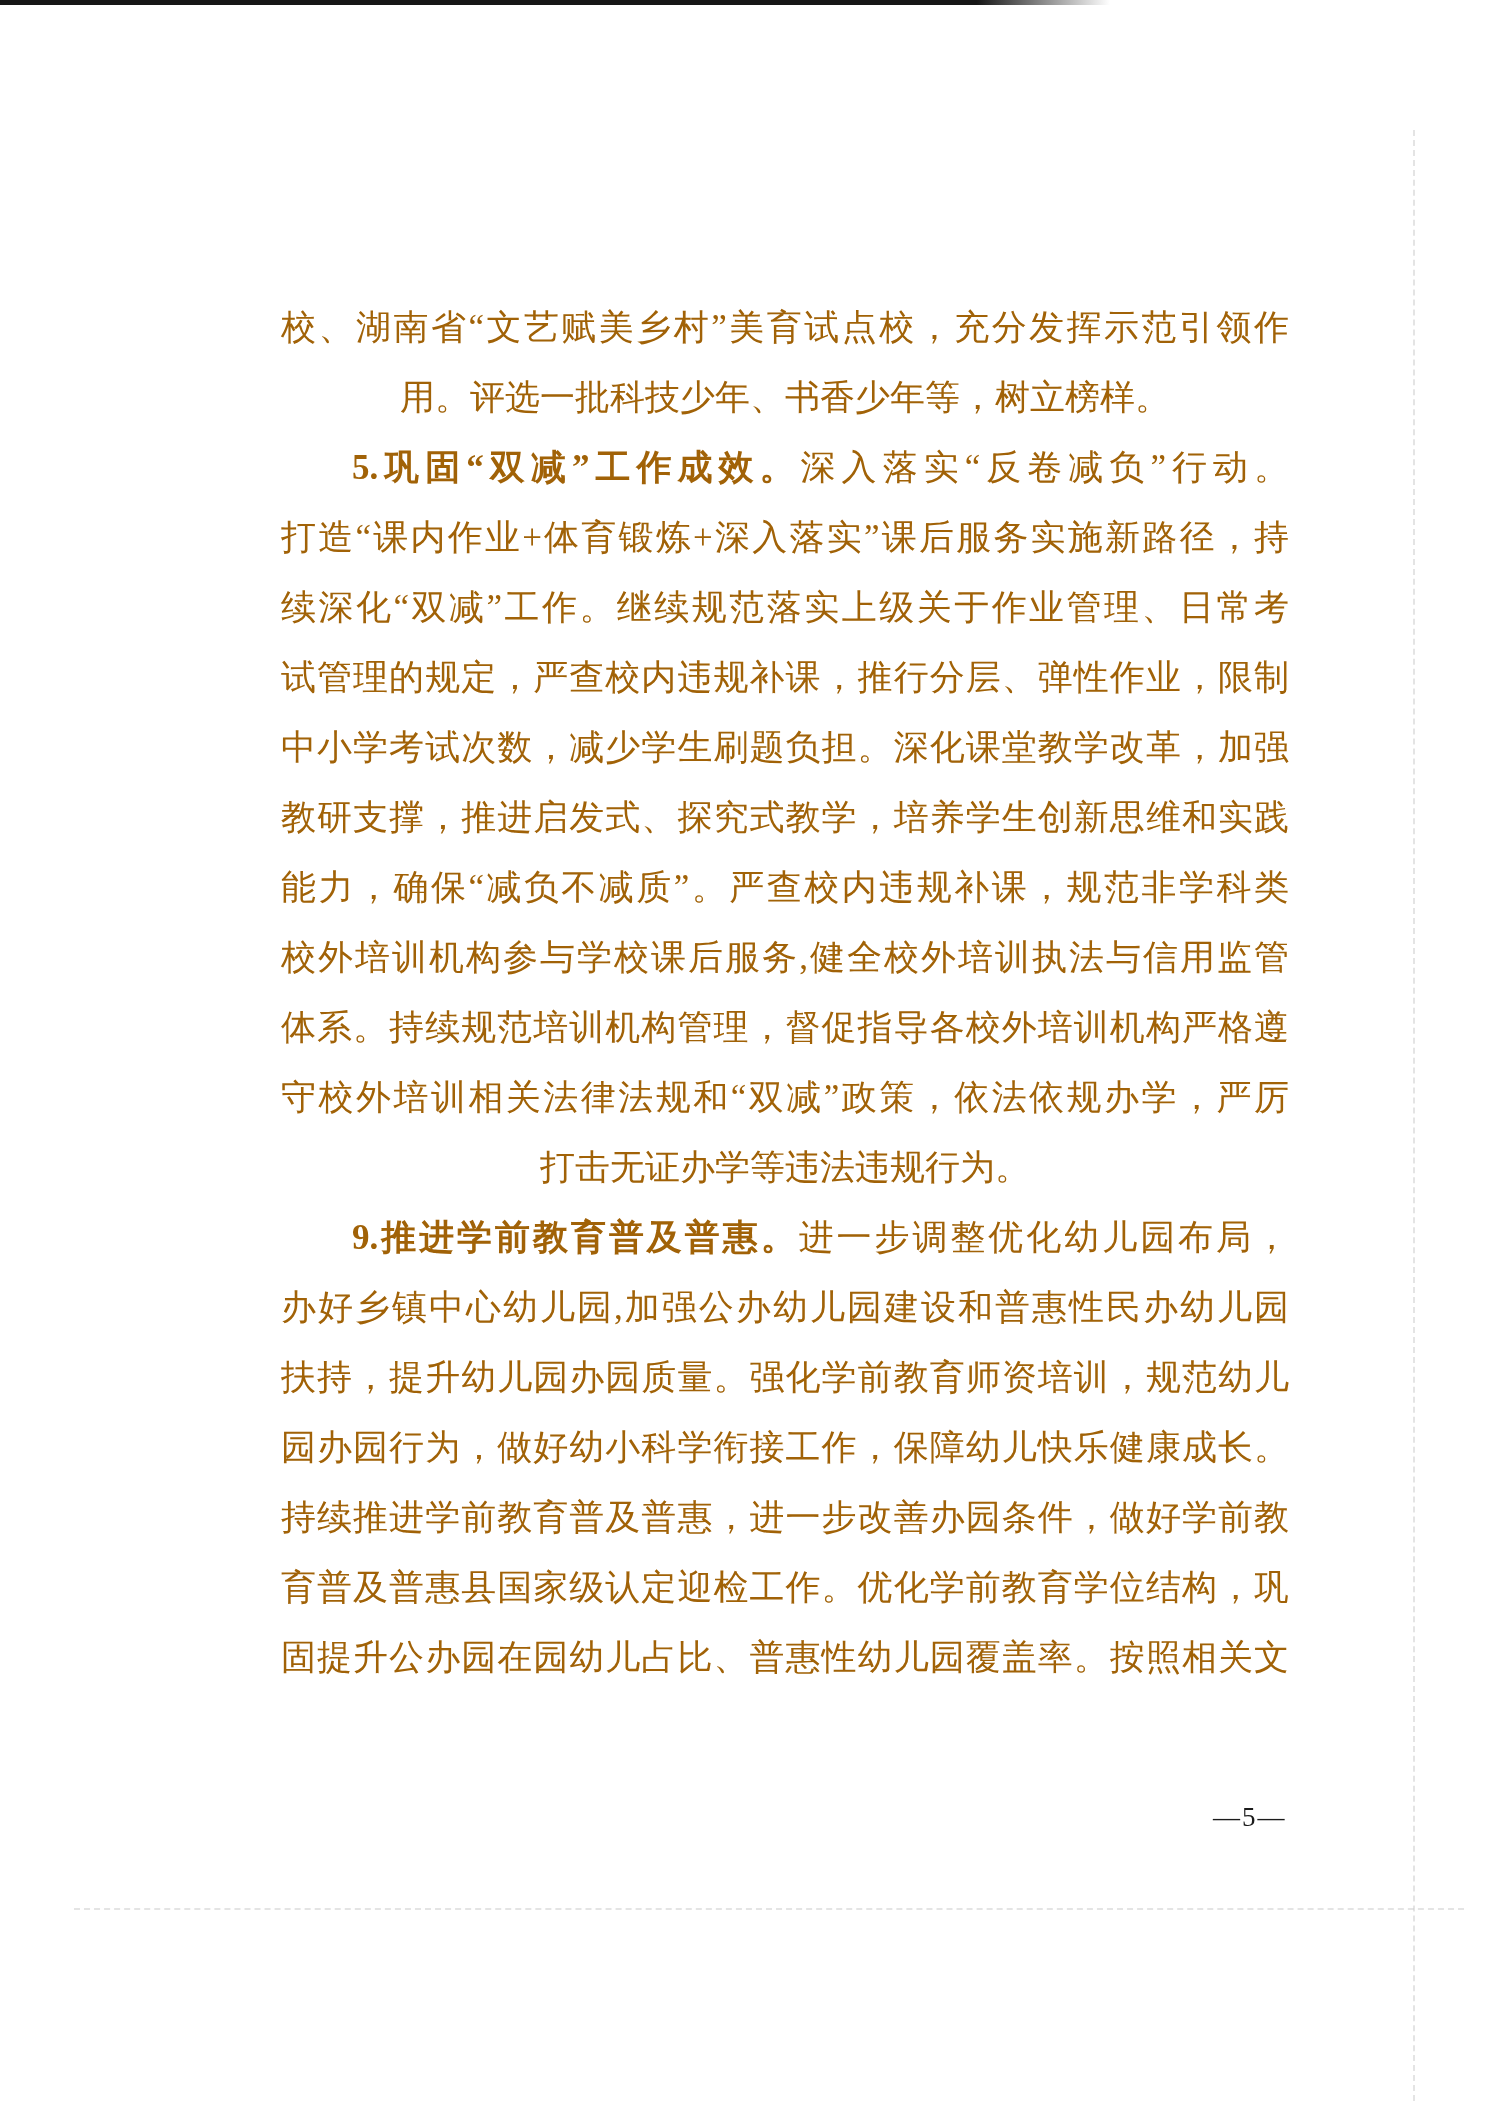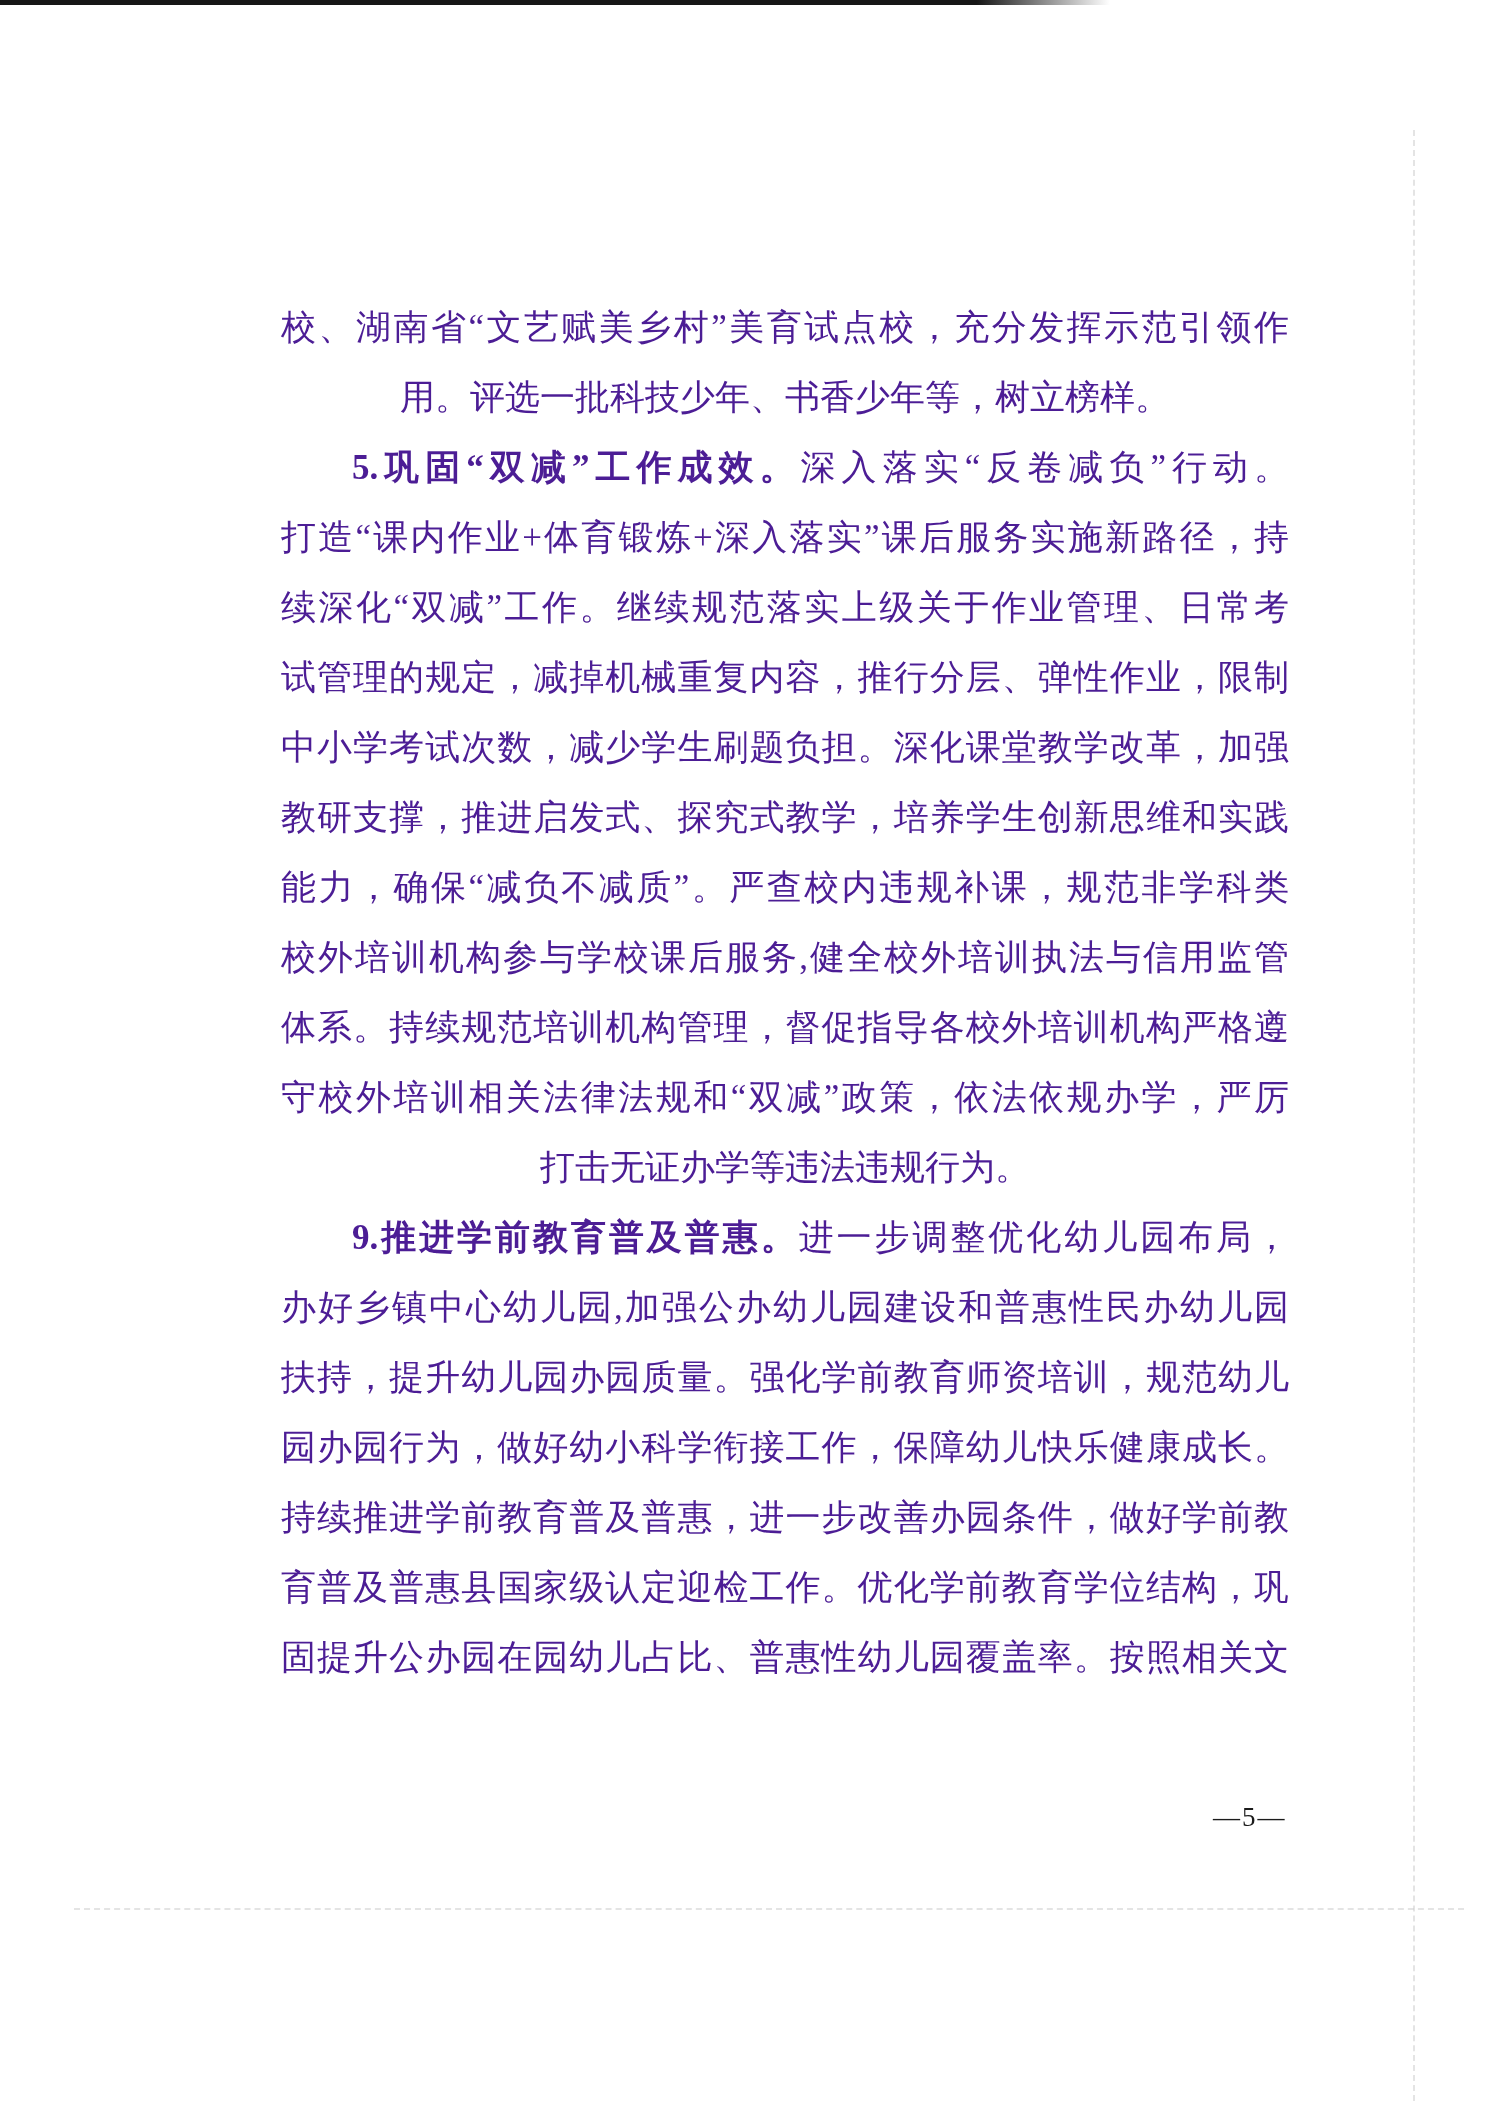--- a/index.html
+++ b/index.html
@@ -34,21 +34,21 @@
     position: absolute;
     top: 1908px; left: 74px;
     width: 1390px; height: 0;
     border-top: 2px dashed rgba(195,195,195,0.45);
   }
   .doc-body {
     position: absolute;
     left: 281px;
     top: 293px;
     width: 1008px;
-    color: #4c1d95;
+    color: #a16207;
     font-size: 35px;
   }
   .para { margin: 0; padding: 0; }
   .line {
     height: 70px;
     line-height: 70px;
     overflow: hidden;
     text-align: center;
   }
   .line.fill {
@@ -85,21 +85,21 @@
 
 <div class="doc-body">
     <div class="para">
       <div class="line fill"><span class="seg-normal">校、湖南省“文艺赋美乡村”美育试点校，充分发挥示范引领作</span></div>
       <div class="line"><span class="seg-normal">用。评选一批科技少年、书香少年等，树立榜样。</span></div>
     </div>
     <div class="para">
       <div class="line fill indent"><span class="seg-bold">5.巩固“双减”工作成效。</span><span class="seg-normal">深入落实“反卷减负”行动。</span></div>
       <div class="line fill"><span class="seg-normal">打造“课内作业+体育锻炼+深入落实”课后服务实施新路径，持</span></div>
       <div class="line fill"><span class="seg-normal">续深化“双减”工作。继续规范落实上级关于作业管理、日常考</span></div>
-      <div class="line fill"><span class="seg-normal">试管理的规定，减掉机械重复内容，推行分层、弹性作业，限制</span></div>
+      <div class="line fill"><span class="seg-normal">试管理的规定，严查校内违规补课，推行分层、弹性作业，限制</span></div>
       <div class="line fill"><span class="seg-normal">中小学考试次数，减少学生刷题负担。深化课堂教学改革，加强</span></div>
       <div class="line fill"><span class="seg-normal">教研支撑，推进启发式、探究式教学，培养学生创新思维和实践</span></div>
       <div class="line fill"><span class="seg-normal">能力，确保“减负不减质”。严查校内违规补课，规范非学科类</span></div>
       <div class="line fill"><span class="seg-normal">校外培训机构参与学校课后服务,健全校外培训执法与信用监管</span></div>
       <div class="line fill"><span class="seg-normal">体系。持续规范培训机构管理，督促指导各校外培训机构严格遵</span></div>
       <div class="line fill"><span class="seg-normal">守校外培训相关法律法规和“双减”政策，依法依规办学，严厉</span></div>
       <div class="line"><span class="seg-normal">打击无证办学等违法违规行为。</span></div>
     </div>
     <div class="para">
       <div class="line fill indent"><span class="seg-bold">9.推进学前教育普及普惠。</span><span class="seg-normal">进一步调整优化幼儿园布局，</span></div>

